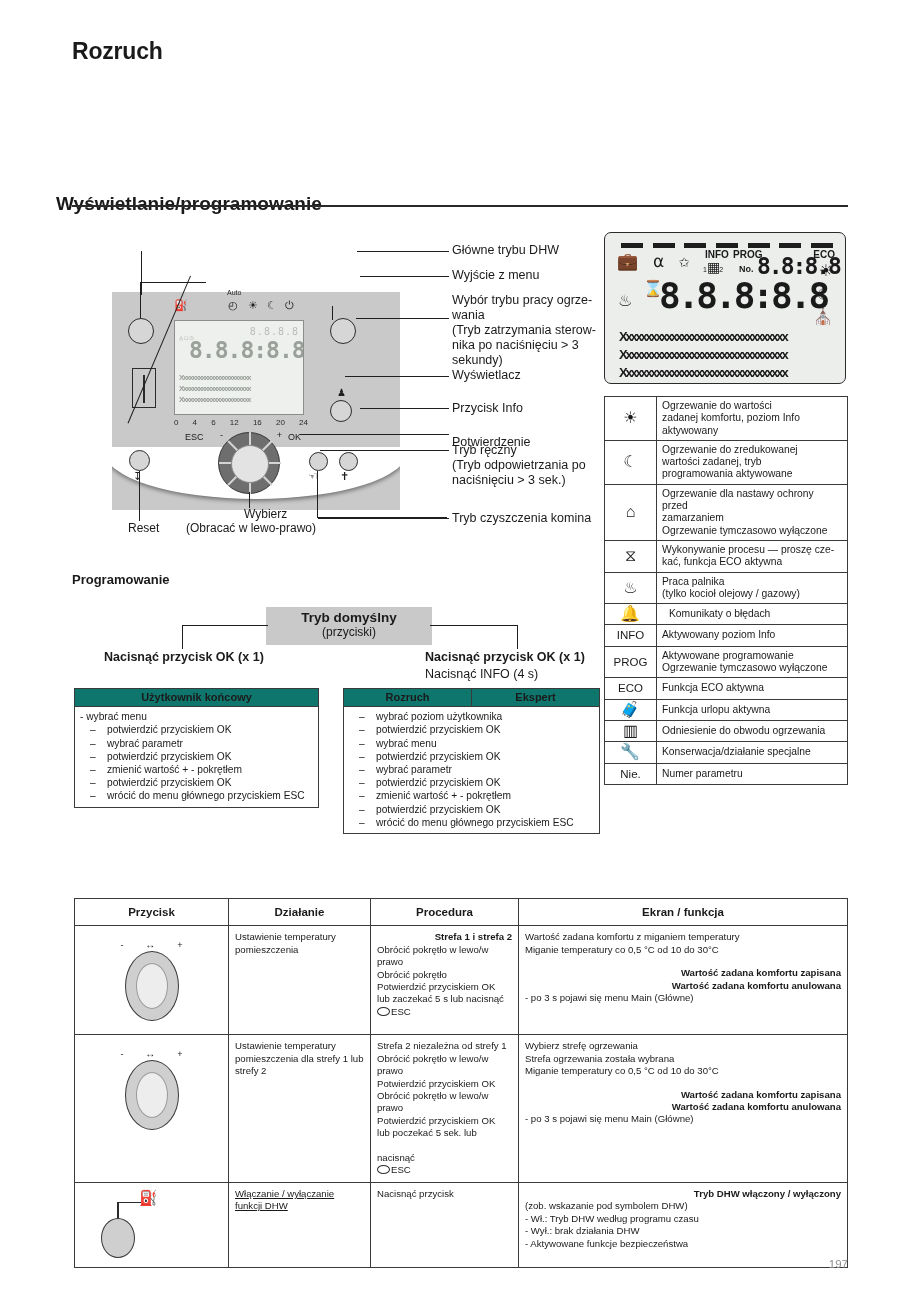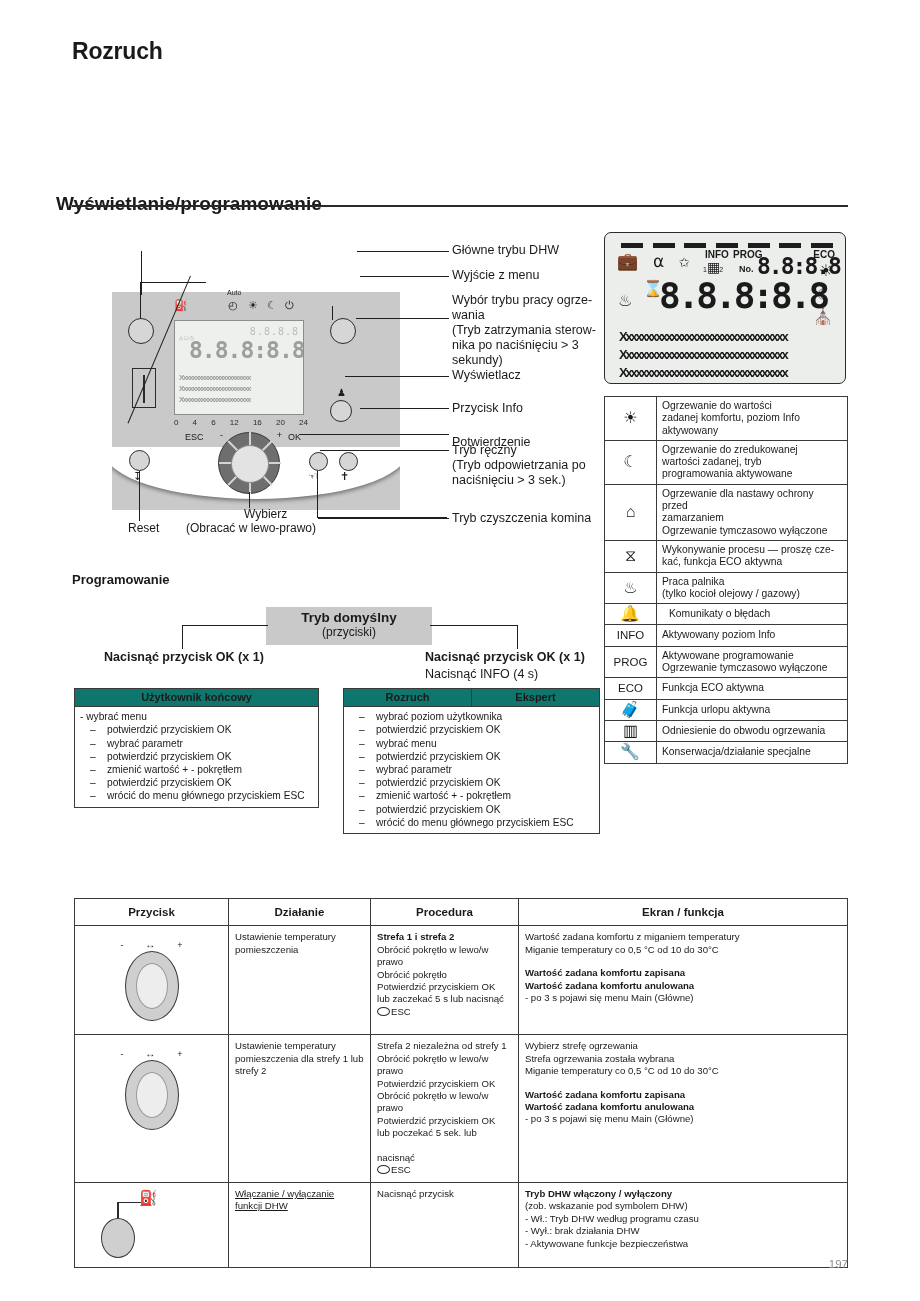--- a/index.html
+++ b/index.html
@@ -193,21 +193,21 @@
   
   .proc {
     position:absolute; left:74px; top:898px; width:774px;
     border-collapse:collapse; font-size:9.6px; line-height:12.4px;
   }
   .proc th, .proc td { border:1px solid #3a3a3a; vertical-align:top; padding:5px 6px; }
   .proc th { text-align:center; font-size:11.5px; font-weight:bold; padding:7px 4px; }
   .proc td.c1 { width:154px; }
   .proc td.c2 { width:142px; }
   .proc td.c3 { width:148px; }
-  .proc .b { font-weight:bold; }
+  .proc .b { font-weight:bold;text-align:right; }
 
   .knob-mini {
     position:relative; width:66px; height:82px; margin:10px auto 6px auto;
   }
   .knob-mini .ring {
     position:absolute; left:6px; top:10px; width:54px; height:70px;
     border-radius:50%; background:#cfcfcf; border:1.4px solid #3a3a3a;
   }
   .knob-mini .hub {
     position:absolute; left:17px; top:22px; width:32px; height:46px;
@@ -453,20 +453,24 @@
         <td class="sym">🧳</td>
         <td style="white-space: pre-line;">Funkcja urlopu aktywna</td>
       </tr>
       <tr>
         <td class="sym">▥</td>
         <td style="white-space: pre-line;">Odniesienie do obwodu ogrzewania</td>
       </tr>
       <tr>
         <td class="sym">🔧</td>
         <td style="white-space: pre-line;">Konserwacja/działanie specjalne</td>
+      </tr>
+      <tr>
+        <td class="sym txt">Nie.</td>
+        <td style="white-space: pre-line;">Numer parametru</td>
       </tr>
     </tbody>
 </table>
 
 <div class="prog-title">Programowanie</div>
 
 <div class="default-box">
   <div class="l1">Tryb domyślny</div>
   <div class="l2">(przyciski)</div>
 </div>

